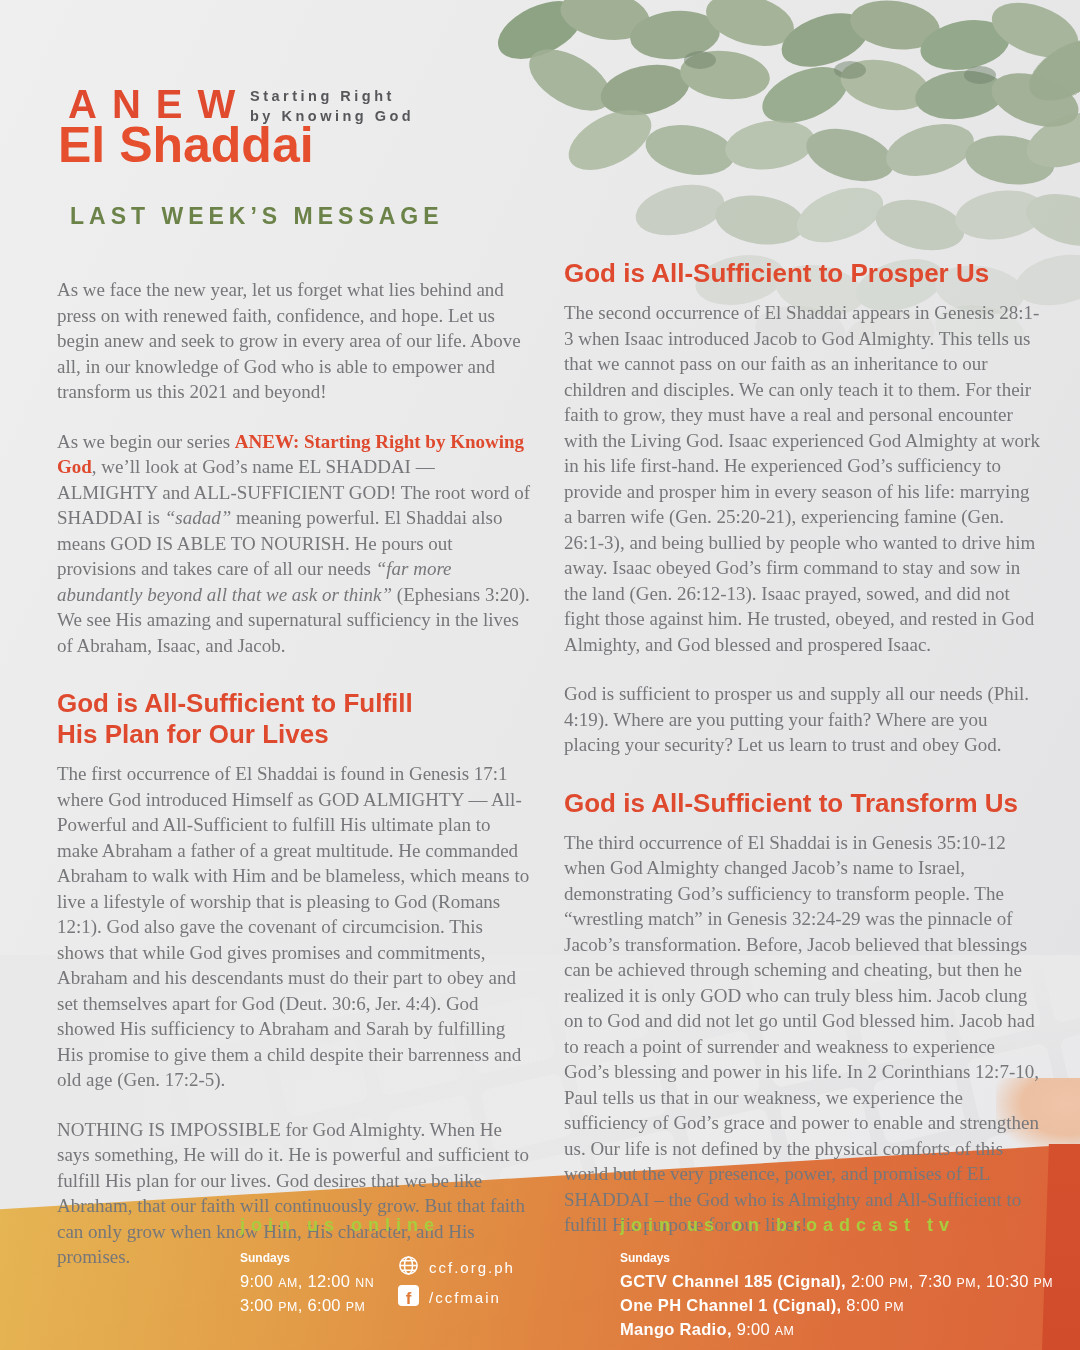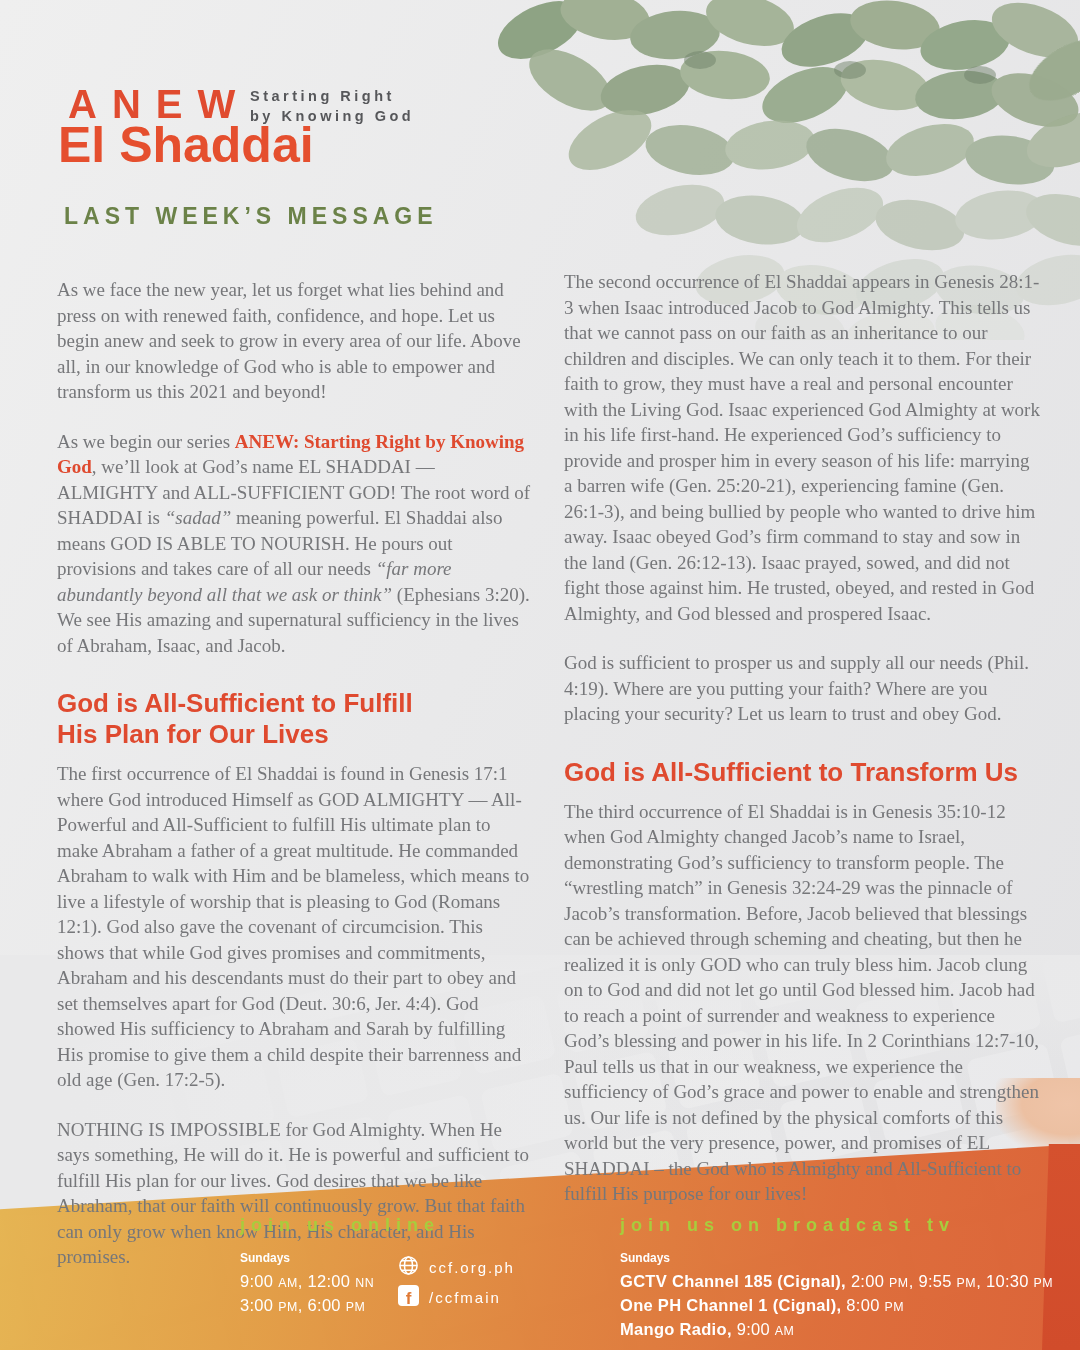--- a/index.html
+++ b/index.html
@@ -21,21 +21,21 @@
     clip-path:polygon(0 33%,100% 2%,100% 100%,0 100%);
     background:linear-gradient(100deg,#e5b24a 0%,#e29a3e 26%,#df7e36 52%,#dd6831 76%,#db5b2e 100%);}
   .sleeve{position:absolute;right:0;top:1144px;width:38px;height:206px;z-index:4;
     background:linear-gradient(#d5512e,#d14c2b);clip-path:polygon(18% 0,100% 0,100% 100%,0 100%);}
   
   .content{position:absolute;inset:0;z-index:4;border-radius:6px;}
   .anew{position:absolute;left:68px;top:82px;font-size:40px;font-weight:bold;letter-spacing:15px;color:#e04b2f;}
   .tagline{position:absolute;left:250px;top:86px;font-size:14.5px;font-weight:bold;color:#56575a;
     letter-spacing:3.5px;line-height:20px;white-space:pre-line;}
   .title{position:absolute;left:58px;top:116px;font-size:50px;font-weight:bold;color:#e54f2e;letter-spacing:0;}
-  .subtitle{position:absolute;left:64px;top:203px;font-size:23px;font-weight:bold;color:#6b8248;letter-spacing:5px;text-align:right;}
+  .subtitle{position:absolute;left:70px;top:203px;font-size:23px;font-weight:bold;color:#6b8248;letter-spacing:5px;text-align:right;}
   .col{position:absolute;width:478px;color:#76777a;font-size:19px;line-height:25.5px;}
   .col-left{left:57px;top:266px;}
   .col-right{left:564px;top:258px;}
   .col p{margin:11px 0 24px 0;font-family:Liberation Serif, serif;}
   .col h2{color:#df4a2f;font-size:26px;line-height:31px;font-weight:bold;margin:30px 0 10px 0;white-space:pre-line;}
   .col h2.first{margin-top:0;}
   .accent{color:#df4a2f;font-weight:bold;}
   .i{font-style:italic;}
   .b{font-weight:bold;}
   .sc{font-size:.75em;letter-spacing:.5px;text-align:right;}
@@ -209,20 +209,21 @@
     <div class="col col-left">
       <p>As we face the new year, let us forget what lies behind and press on with renewed faith, confidence, and hope. Let us begin anew and seek to grow in every area of our life. Above all, in our knowledge of God who is able to empower and transform us this 2021 and beyond!</p>
       <p><span>As we begin our series </span><span class="accent">ANEW: Starting Right by Knowing God</span><span>, we’ll look at God’s name EL SHADDAI — ALMIGHTY and ALL-SUFFICIENT GOD! The root word of SHADDAI is </span><span class="i">“sadad”</span><span> meaning powerful. El Shaddai also means GOD IS ABLE TO NOURISH. He pours out provisions and takes care of all our needs </span><span class="i">“far more abundantly beyond all that we ask or think”</span><span> (Ephesians 3:20). We see His amazing and supernatural sufficiency in the lives of Abraham, Isaac, and Jacob.</span></p>
       <h2>God is All-Sufficient to Fulfill
 His Plan for Our Lives</h2>
       <p>The first occurrence of El Shaddai is found in Genesis 17:1 where God introduced Himself as GOD ALMIGHTY — All-Powerful and All-Sufficient to fulfill His ultimate plan to make Abraham a father of a great multitude. He commanded Abraham to walk with Him and be blameless, which means to live a lifestyle of worship that is pleasing to God (Romans 12:1). God also gave the covenant of circumcision. This shows that while God gives promises and commitments, Abraham and his descendants must do their part to obey and set themselves apart for God (Deut. 30:6, Jer. 4:4). God showed His sufficiency to Abraham and Sarah by fulfilling His promise to give them a child despite their barrenness and old age (Gen. 17:2-5).</p>
       <p>NOTHING IS IMPOSSIBLE for God Almighty. When He says something, He will do it. He is powerful and sufficient to fulfill His plan for our lives. God desires that we be like Abraham, that our faith will continuously grow. But that faith can only grow when know Him, His character, and His promises.</p>
     </div>
 
     <div class="col col-right">
+      <h2 class="first">God is All-Sufficient to Prosper Us</h2>
       <p>The second occurrence of El Shaddai appears in Genesis 28:1-3 when Isaac introduced Jacob to God Almighty. This tells us that we cannot pass on our faith as an inheritance to our children and disciples. We can only teach it to them. For their faith to grow, they must have a real and personal encounter with the Living God. Isaac experienced God Almighty at work in his life first-hand. He experienced God’s sufficiency to provide and prosper him in every season of his life: marrying a barren wife (Gen. 25:20-21), experiencing famine (Gen. 26:1-3), and being bullied by people who wanted to drive him away. Isaac obeyed God’s firm command to stay and sow in the land (Gen. 26:12-13). Isaac prayed, sowed, and did not fight those against him. He trusted, obeyed, and rested in God Almighty, and God blessed and prospered Isaac.</p>
       <p>God is sufficient to prosper us and supply all our needs (Phil. 4:19). Where are you putting your faith? Where are you placing your security? Let us learn to trust and obey God.</p>
       <h2>God is All-Sufficient to Transform Us</h2>
       <p>The third occurrence of El Shaddai is in Genesis 35:10-12 when God Almighty changed Jacob’s name to Israel, demonstrating God’s sufficiency to transform people. The “wrestling match” in Genesis 32:24-29 was the pinnacle of Jacob’s transformation. Before, Jacob believed that blessings can be achieved through scheming and cheating, but then he realized it is only GOD who can truly bless him. Jacob clung on to God and did not let go until God blessed him. Jacob had to reach a point of surrender and weakness to experience God’s blessing and power in his life. In 2 Corinthians 12:7-10, Paul tells us that in our weakness, we experience the sufficiency of God’s grace and power to enable and strengthen us. Our life is not defined by the physical comforts of this world but the very presence, power, and promises of EL SHADDAI – the God who is Almighty and All-Sufficient to fulfill His purpose for our lives!</p>
     </div>
   </div>
 
   <div class="footer">
 
     <div class="online">
@@ -245,19 +246,19 @@
       </div>
       <div class="soc-row">
         <div class="fb-icon">f</div>
         <span class="soc-text">/ccfmain</span>
       </div>
     </div>
 
     <div class="broadcast">
       <div class="f-label">join us on broadcast tv</div>
       <div class="f-day">Sundays</div>
-      <div class="f-line"><span class="b">GCTV Channel 185 (Cignal),</span><span> 2:00 </span><span class="sc">PM</span><span>, 9:55 </span><span class="sc">PM</span><span>, 10:30 </span><span class="sc">PM</span></div>
+      <div class="f-line"><span class="b">GCTV Channel 185 (Cignal),</span><span> 2:00 </span><span class="sc">PM</span><span>, 7:30 </span><span class="sc">PM</span><span>, 10:30 </span><span class="sc">PM</span></div>
       <div class="f-line"><span class="b">One PH Channel 1 (Cignal),</span><span> 8:00 </span><span class="sc">PM</span></div>
       <div class="f-line"><span class="b">Mango Radio,</span><span> 9:00 </span><span class="sc">AM</span></div>
     </div>
   </div>
 
 </div>
 
 </body></html>

